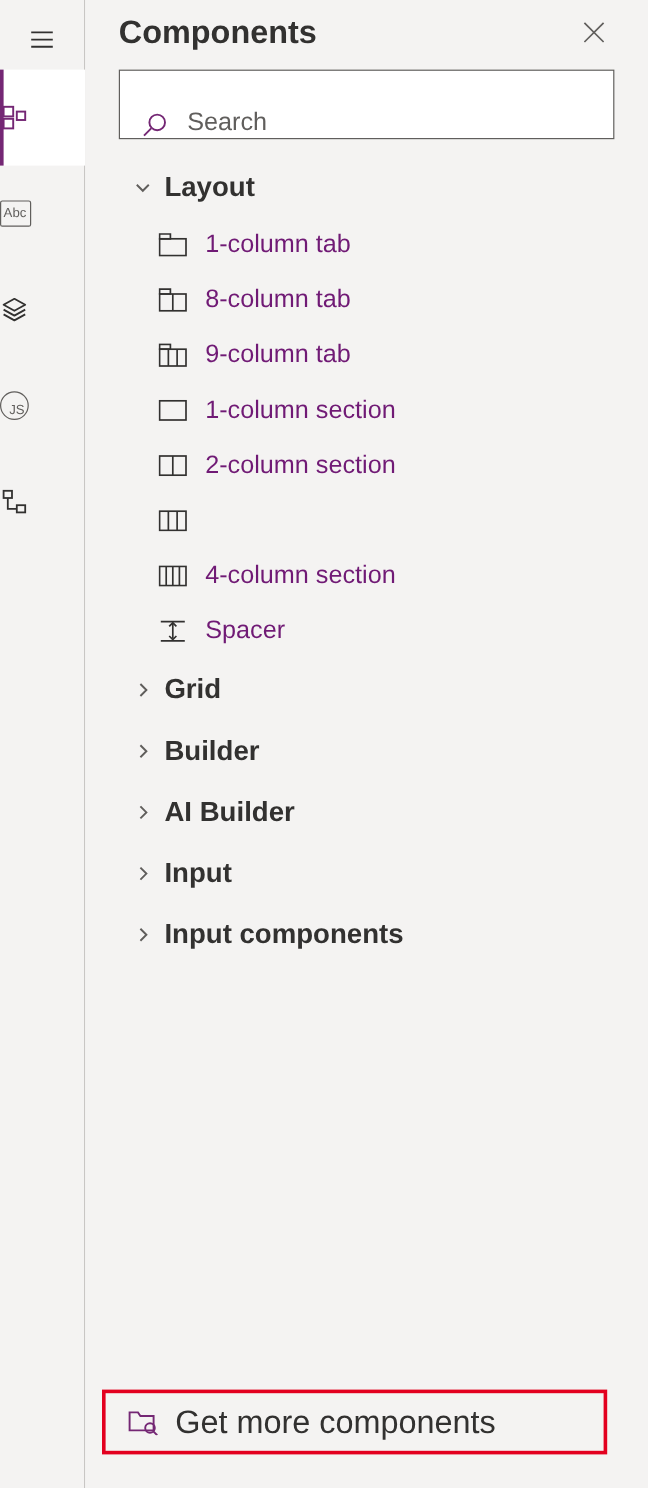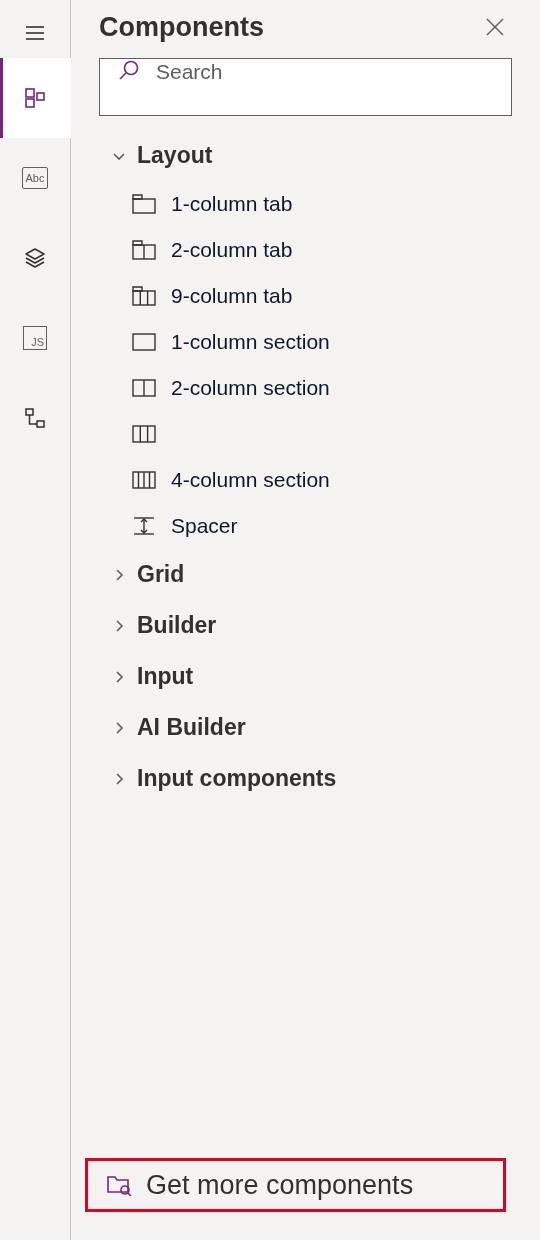--- a/index.html
+++ b/index.html
@@ -33,21 +33,21 @@
     display: flex;
     align-items: center;
     justify-content: center;
     cursor: pointer;
   }
   .rail-item {
     width: 71px;
     height: 80px;
     display: flex;
     align-items: center;
-    justify-content: center;
+    justify-content: flex-start;
     cursor: pointer;
     position: relative;
   }
   .rail-item.selected {
     background: #ffffff;
   }
   .rail-item.selected::before {
     content: "";
     position: absolute;
     left: 0;
@@ -64,21 +64,21 @@
     border-radius: 2px;
     font-size: 11px;
     display: flex;
     align-items: center;
     justify-content: center;
     color: #605e5c;
   }
   .rail-item .js-box {
     width: 24px; height: 24px;
     border: 1.4px solid #605e5c;
-    border-radius: 0;
+    border-radius: 12px;
     font-size: 11px;
     display: flex;
     align-items: flex-end;
     justify-content: flex-end;
     padding: 0 2px 1px 0;
     color: #605e5c;
   }
 
   
   .panel {
@@ -105,21 +105,21 @@
     display: flex; align-items: center; justify-content: center;
     cursor: pointer;
     color: #605e5c;
     font-size: 22px;
   }
   .search-wrap {
     padding: 4px 28px 14px 28px;
   }
   .search-box {
     display: flex;
-    align-items: flex-start;
+    align-items: flex-end;
     height: 58px;
     border: 1px solid #605e5c;
     background: #ffffff;
     padding: 0 18px;
     gap: 14px;
   }
   .search-input {
     border: none;
     outline: none;
     font-size: 21px;
@@ -151,21 +151,21 @@
     flex-shrink: 0;
   }
   .leaf {
     display: flex;
     align-items: center;
     gap: 14px;
     padding: 11px 8px 11px 50px;
     cursor: pointer;
     font-size: 21px;
     font-weight: 400;
-    color: #0f172a;
+    color: #701a75;
   }
   .leaf-icon {
     width: 26px; height: 24px;
     display: inline-flex;
     align-items: center; justify-content: center;
     flex-shrink: 0;
   }
   .footer {
     position: absolute;
     bottom: 28px;
@@ -268,21 +268,21 @@
       </div>
 
       <div class="leaf">
         <span class="leaf-icon">
           <svg width="24" height="20" viewBox="0 0 24 20" stroke="#323130" stroke-width="1.4" fill="none">
             <path d="M1 5 H10 V1 H1 Z"></path>
               <rect x="1" y="5" width="22" height="14"></rect>
               <line x1="12" y1="5" x2="12" y2="19"></line>
           </svg>
         </span>
-        <span>2-column tab</span>
+        <span>8-column tab</span>
       </div>
 
       <div class="leaf">
         <span class="leaf-icon">
           <svg width="24" height="20" viewBox="0 0 24 20" stroke="#323130" stroke-width="1.4" fill="none">
             <path d="M1 5 H10 V1 H1 Z"></path>
               <rect x="1" y="5" width="22" height="14"></rect>
               <line x1="8.3" y1="5" x2="8.3" y2="19"></line>
               <line x1="15.6" y1="5" x2="15.6" y2="19"></line>
           </svg>
@@ -361,30 +361,30 @@
         </span>
         <span>Builder</span>
       </div>
 
       <div class="category">
         <span class="chev">
           <svg width="14" height="14" viewBox="0 0 14 14">
               <polyline points="5,2 10,7 5,12" stroke="#605e5c" stroke-width="1.6" fill="none"></polyline>
             </svg>
         </span>
+        <span>AI Builder</span>
+      </div>
+
+      <div class="category">
+        <span class="chev">
+          <svg width="14" height="14" viewBox="0 0 14 14">
+              <polyline points="5,2 10,7 5,12" stroke="#605e5c" stroke-width="1.6" fill="none"></polyline>
+            </svg>
+        </span>
         <span>Input</span>
-      </div>
-
-      <div class="category">
-        <span class="chev">
-          <svg width="14" height="14" viewBox="0 0 14 14">
-              <polyline points="5,2 10,7 5,12" stroke="#605e5c" stroke-width="1.6" fill="none"></polyline>
-            </svg>
-        </span>
-        <span>AI Builder</span>
       </div>
 
 
       <div class="category">
         <span class="chev">
           <svg width="14" height="14" viewBox="0 0 14 14">
               <polyline points="5,2 10,7 5,12" stroke="#605e5c" stroke-width="1.6" fill="none"></polyline>
             </svg>
         </span>
         <span>Input components</span>

